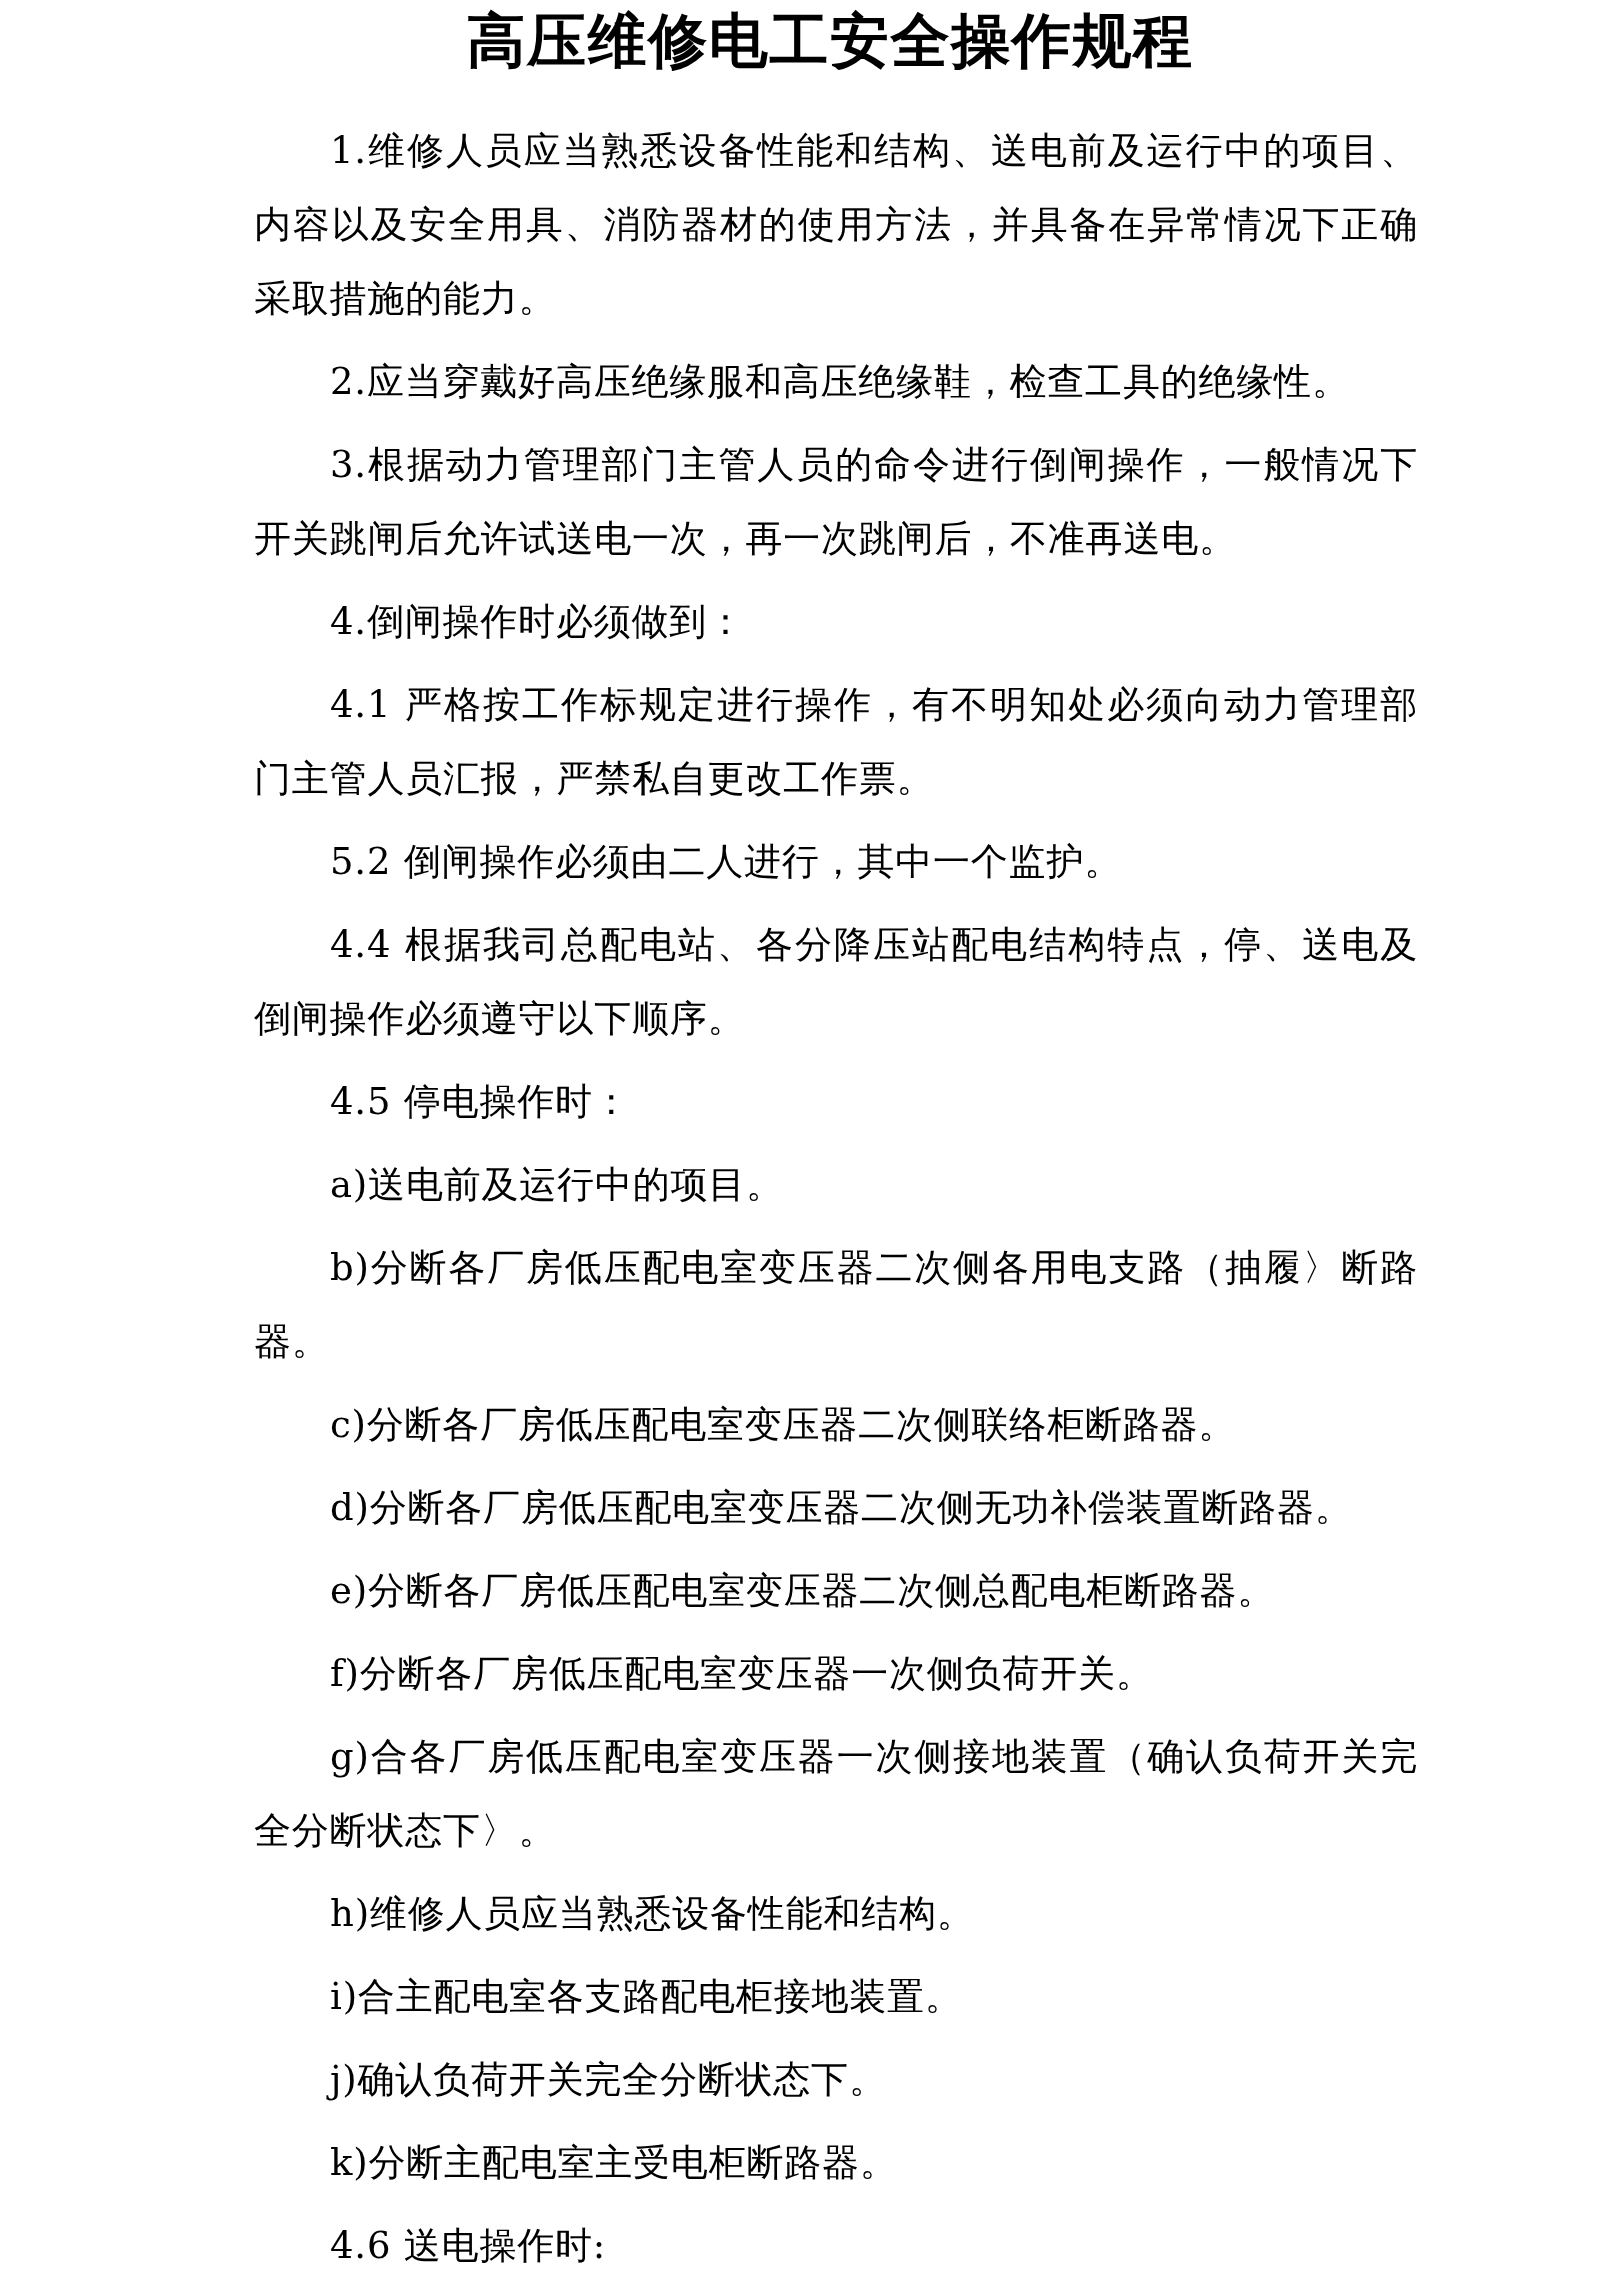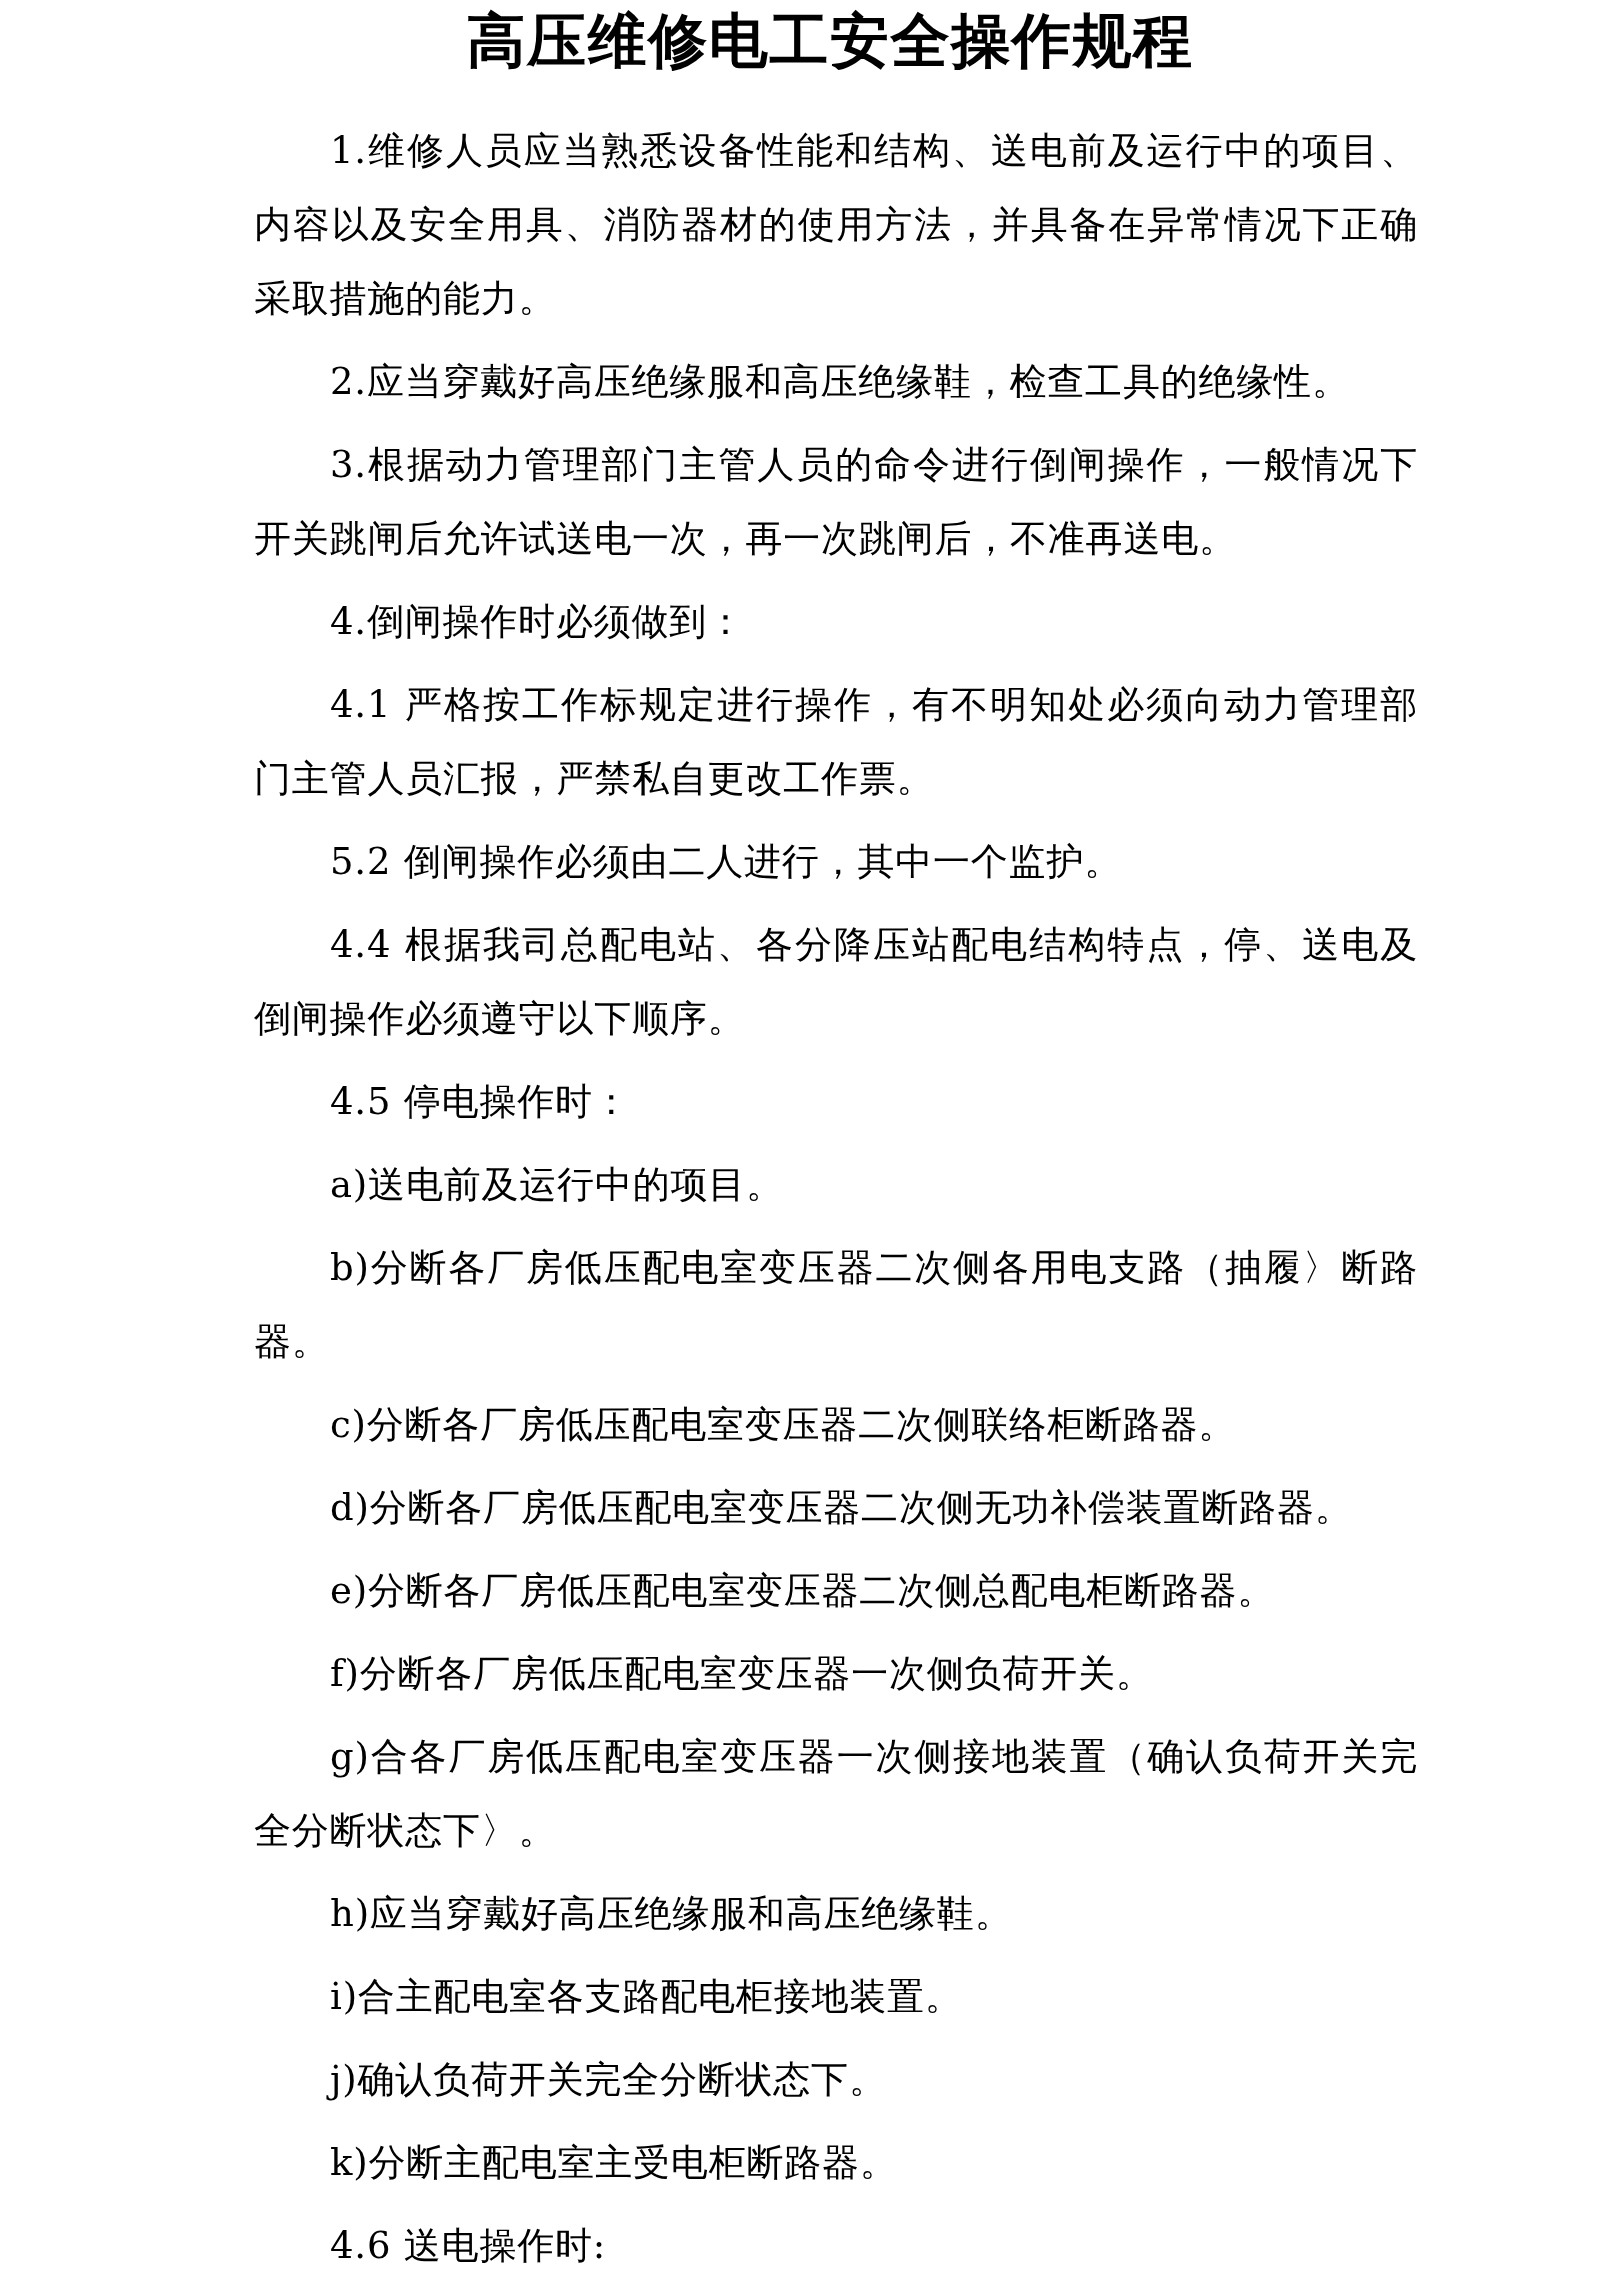--- a/index.html
+++ b/index.html
@@ -68,21 +68,21 @@
     <p class="para">5.2 倒闸操作必须由二人进行，其中一个监护。</p>
     <p class="para">4.4 根据我司总配电站、各分降压站配电结构特点，停、送电及倒闸操作必须遵守以下顺序。</p>
     <p class="para">4.5 停电操作时：</p>
     <p class="para">a)送电前及运行中的项目。</p>
     <p class="para">b)分断各厂房低压配电室变压器二次侧各用电支路（抽履〉断路器。</p>
     <p class="para">c)分断各厂房低压配电室变压器二次侧联络柜断路器。</p>
     <p class="para">d)分断各厂房低压配电室变压器二次侧无功补偿装置断路器。</p>
     <p class="para">e)分断各厂房低压配电室变压器二次侧总配电柜断路器。</p>
     <p class="para">f)分断各厂房低压配电室变压器一次侧负荷开关。</p>
     <p class="para">g)合各厂房低压配电室变压器一次侧接地装置（确认负荷开关完全分断状态下〉。</p>
-    <p class="para">h)应当穿戴好高压绝缘服和高压绝缘鞋。</p>
+    <p class="para">h)维修人员应当熟悉设备性能和结构。</p>
     <p class="para">i)合主配电室各支路配电柜接地装置。</p>
     <p class="para">j)确认负荷开关完全分断状态下。</p>
     <p class="para">k)分断主配电室主受电柜断路器。</p>
     <p class="para">4.6 送电操作时:</p>
     <p class="para">a)合主配电室主受电柜断路器。</p>
 
   </div>
 
 </div>
 

